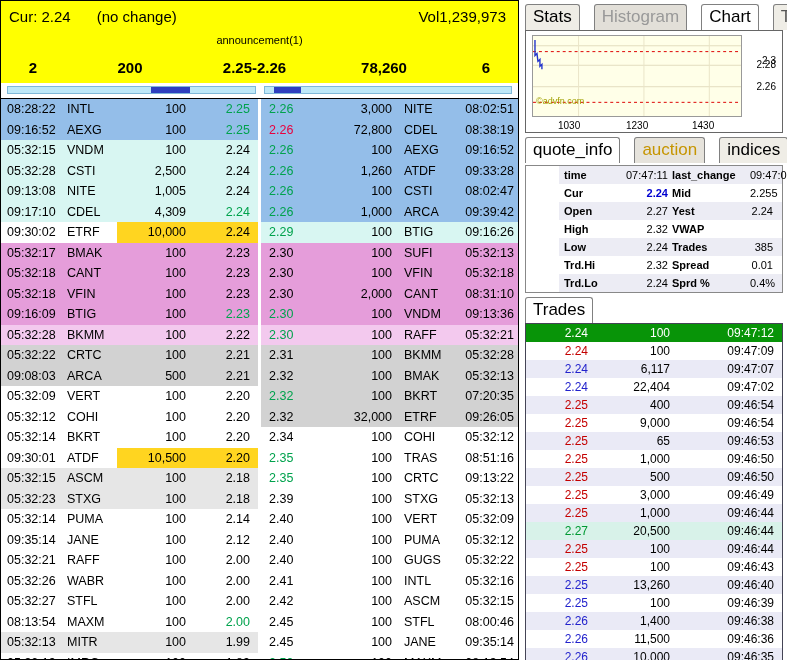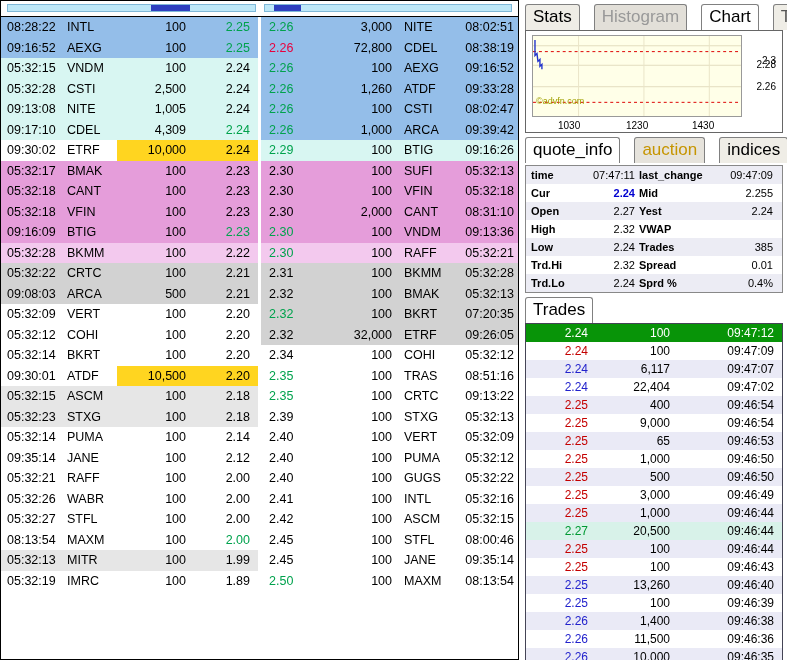--- a/index.html
+++ b/index.html
@@ -74,21 +74,21 @@
 
   .chart-box { margin: 0 2px; height: 103px; border: 1px solid #666; position: relative; background: #fff; }
   .plot { position: absolute; left: 6px; top: 4px; width: 210px; height: 82px; background: #FFFFE8; border: 1px solid #999; }
   .plot svg { width: 100%; height: 100%; display: block; }
   .wm { position: absolute; left: 3px; bottom: 10px; font-size: 9px; color: #A0A000; }
   .ylab { position: absolute; right: 6px; font-size: 10px; color: #000; }
   .y0 { top: 24px; } .y1 { top: 28px; } .y2 { top: 50px; }
   .xlab { position: absolute; bottom: 1px; font-size: 10px; color: #000; }
   .x0 { left: 32px; } .x1 { left: 100px; } .x2 { left: 166px; }
 
-  .qgrid { margin: 2px 2px 0; border: 1px solid #888; font-size: 11px; }
+  .qgrid { margin: 2px 2px 0; border: 1px solid #888; font-size: 11px; padding-left: 33px; }
   .qrow { display: grid; grid-template-columns: 50px 58px 78px 1fr; padding: 2px 5px; line-height: 14px; background: #fff; }
   .qrow.r-alt { background: #ECECF4; }
   .ql { font-weight: bold; white-space: nowrap; }
   .qv { text-align: right; padding-right: 4px; white-space: nowrap; }
   .vblue { color: #0000D0; font-weight: bold; }
 
   .trades { margin: 0 2px; border: 1px solid #445; font-size: 12px; }
   .trow { display: grid; grid-template-columns: 66px 82px 1fr; height: 18px; line-height: 18px; background: #fff; }
   .trow.r-alt { background: #EAEAF6; }
   .trow.r-green { background: #089408; color: #fff; }
@@ -100,20 +100,37 @@
   .t-blue { color: #2222CC; }
   .t-green { color: #009933; }
   .t-white { color: #FFFFFF; }
 </style>
 </head>
 <body>
 
 <div class="page">
 
   <div class="left-panel">
+    <div class="yh">
+      <div class="yh-row1">
+        <div class="yh-left">
+          <span>Cur: 2.24</span>
+          <span>(no change)</span>
+        </div>
+        <span>Vol1,239,973</span>
+      </div>
+      <div class="yh-row2">announcement(1)</div>
+      <div class="yh-row3">
+        <span class="c1">2</span>
+        <span class="c2">200</span>
+        <span class="c3">2.25-2.26</span>
+        <span class="c4">78,260</span>
+        <span class="c5">6</span>
+      </div>
+    </div>
 
     <div class="gauges">
       <div class="gauge gl">
           <div class="fill"></div>
         </div>
       <div class="gauge gr">
           <div class="fill"></div>
         </div>
     </div>
 

